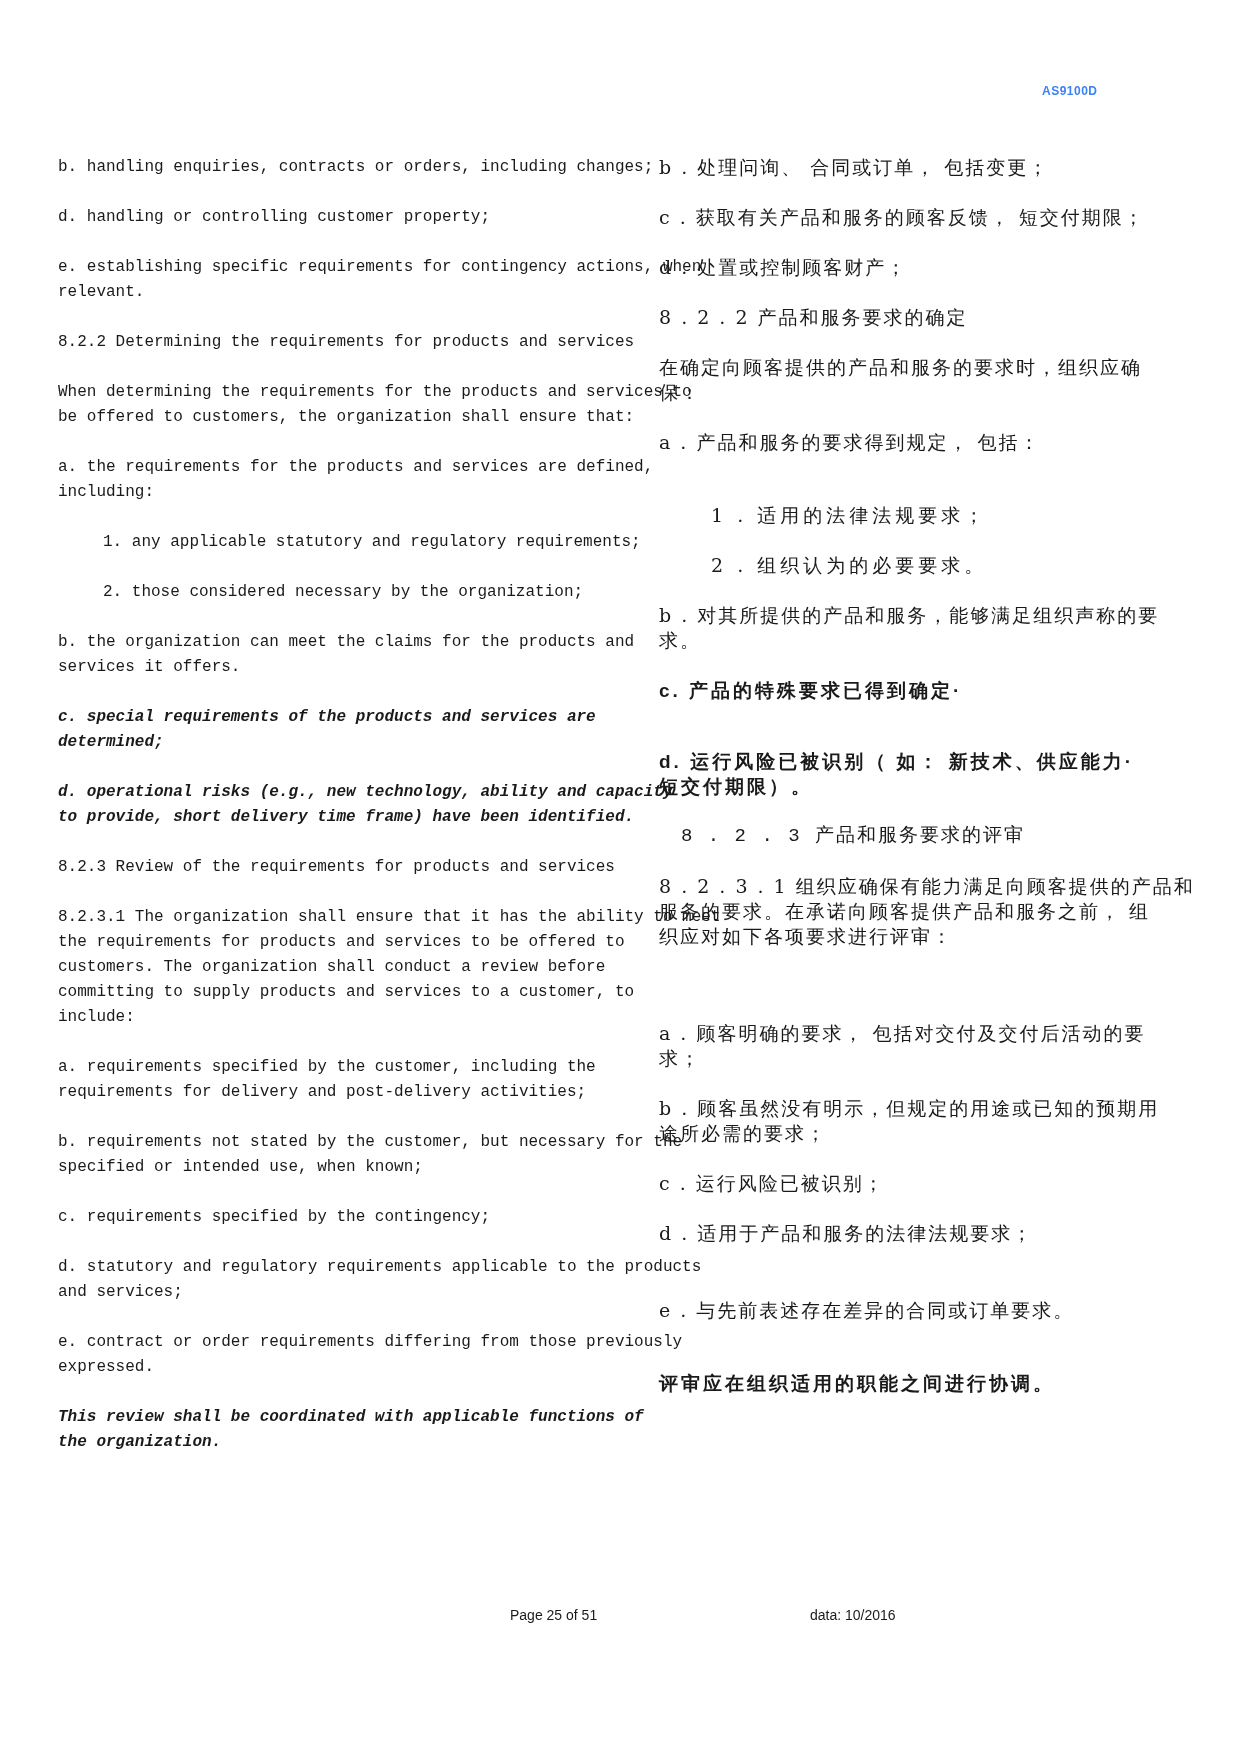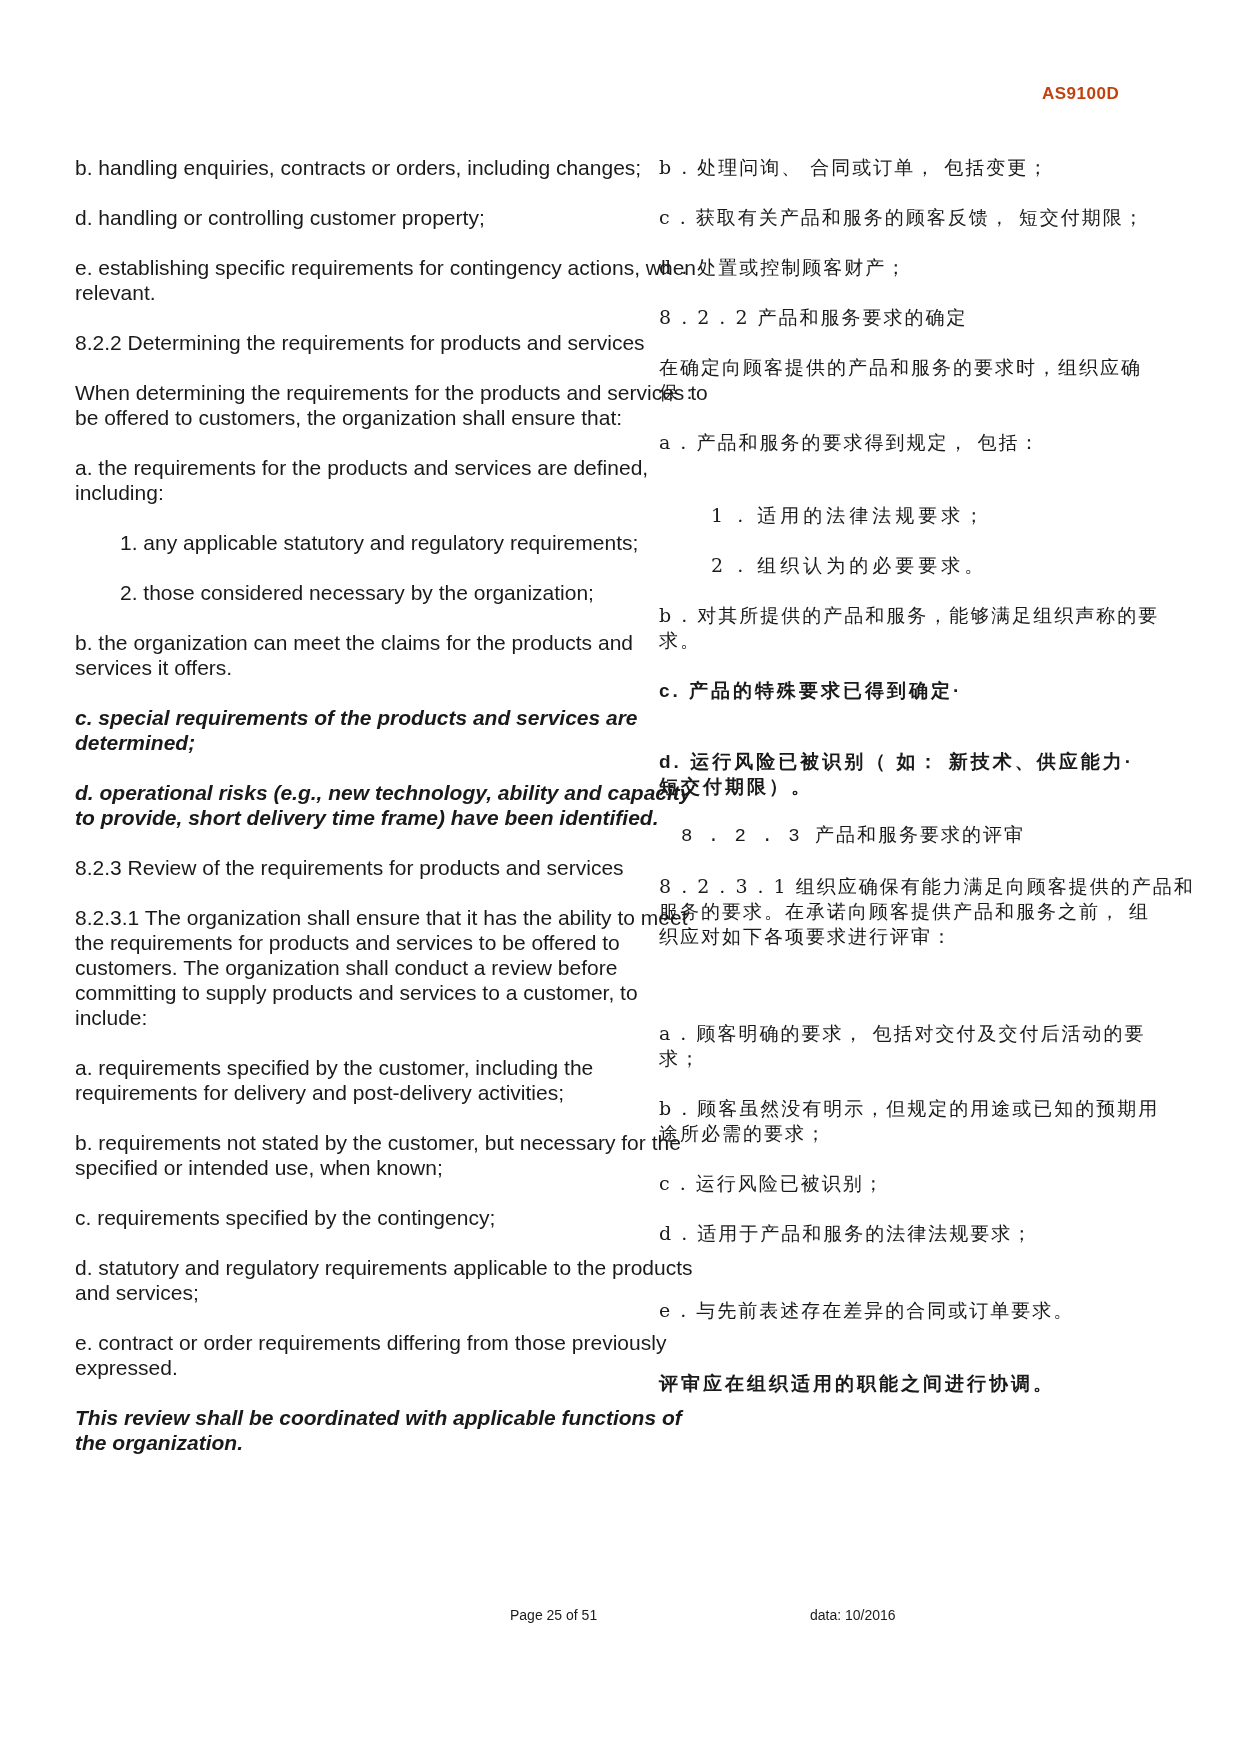--- a/index.html
+++ b/index.html
@@ -10,31 +10,31 @@
     background: #ffffff;
     overflow: hidden;
     color: #1a1a1a;
   }
   .doc-code {
     position: absolute;
     top: 84px;
     left: 1042px;
     font-family: "Liberation Sans", sans-serif;
     font-weight: bold;
-    font-size: 17px;
-    color: #c2410c;
+    font-size: 12px;
+    color: #3b82f6;
     letter-spacing: 0.5px;
   }
   .col { position: absolute; top: 155px; }
   .col p { margin: 0 0 25px 0; white-space: pre; }
   .col-en {
-    left: 75px;
+    left: 58px;
     width: 584px;
-    font-family: Liberation Sans, sans-serif;
-    font-size: 21px;
+    font-family: Liberation Mono, monospace;
+    font-size: 16px;
     line-height: 25px;
   }
   .col-zh {
     left: 659px;
     width: 509px;
     font-family: "DejaVu Serif", serif;
     font-size: 19px;
     line-height: 25px;
     letter-spacing: 2px;
   }

